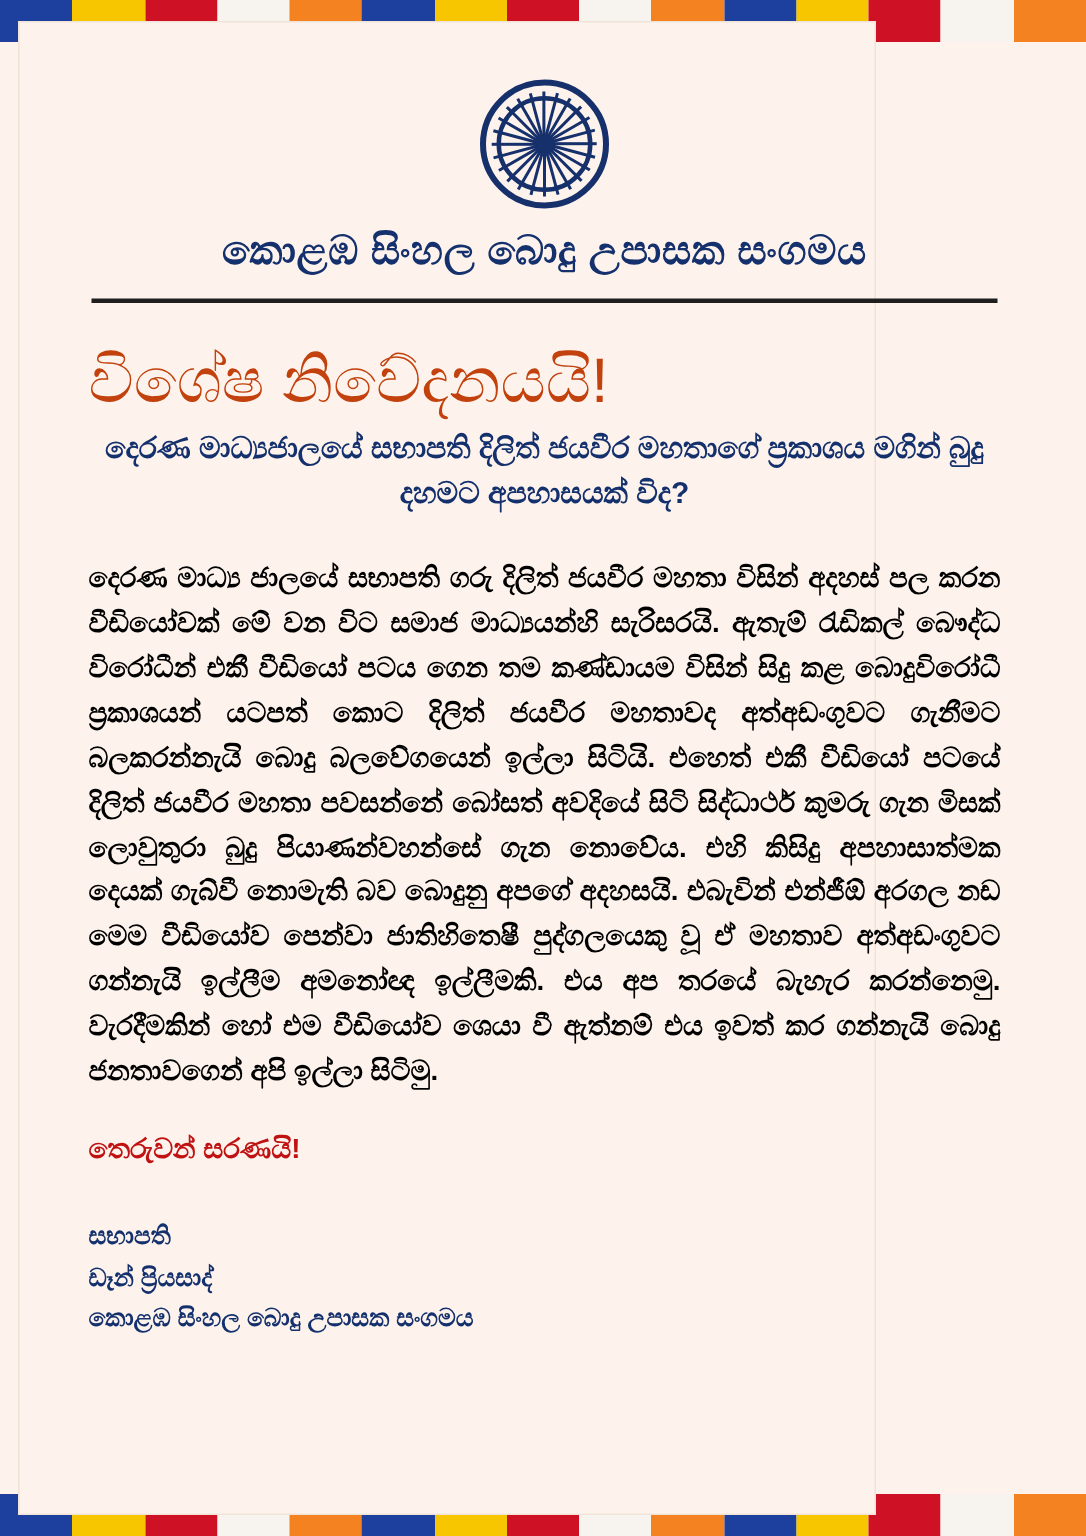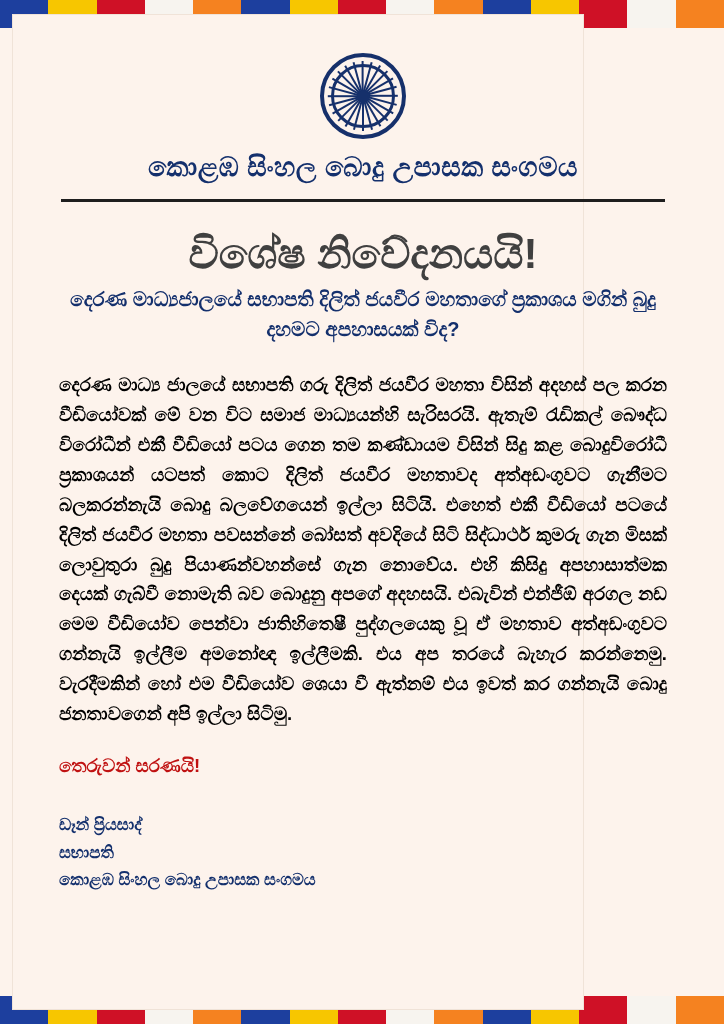--- a/index.html
+++ b/index.html
@@ -109,24 +109,24 @@
   }
   .org-phone { margin-top: 2px; letter-spacing: 0.6px; }
 
   .rule {
     height: 3px;
     background: #1e1e1e;
     margin: 16px 2px 0 2px;
   }
 
   .headline {
-    text-align: center;
-    color: #404040;
+    text-align: left;
+    color: #c2410c;
     font-size: 42px;
-    font-weight: bold;
+    font-weight: normal;
     margin-top: 28px;
     line-height: 1.15;
   }
 
   .subhead {
     text-align: center;
     color: #14306d;
     font-size: 20px;
     font-weight: bold;
     margin-top: 5px;
@@ -241,20 +241,20 @@
 
       <div class="headline">විශේෂ නිවේදනයයි!</div>
 
       <div class="subhead">දෙරණ මාධ්‍යජාලයේ සභාපති දිලිත් ජයවීර මහතාගේ ප්‍රකාශය මගින් බුදු දහමට අපහාසයක් විද?</div>
 
       <div class="body-text">දෙරණ මාධ්‍ය ජාලයේ සභාපති ගරු දිලිත් ජයවීර මහතා විසින් අදහස් පල කරන වීඩියෝවක් මේ වන විට සමාජ මාධ්‍යයන්හි සැරිසරයි. ඇතැම් රැඩිකල් බෞද්ධ විරෝධීන් එකී වීඩියෝ පටය ගෙන තම කණ්ඩායම විසින් සිදු කළ බොදුවිරෝධී ප්‍රකාශයන් යටපත් කොට දිලිත් ජයවීර මහතාවද අත්අඩංගුවට ගැනීමට බලකරන්නැයි බොදු බලවේගයෙන් ඉල්ලා සිටියි. එහෙත් එකී වීඩියෝ පටයේ දිලිත් ජයවීර මහතා පවසන්නේ බෝසත් අවදියේ සිටි සිද්ධාර්ථ කුමරු ගැන මිසක් ලොවුතුරා බුදු පියාණන්වහන්සේ ගැන නොවේය. එහි කිසිදු අපහාසාත්මක දෙයක් ගැබ්වී නොමැති බව බොදුනු අපගේ අදහසයි. එබැවින් එන්ජීඕ අරගල නඩ මෙම වීඩියෝව පෙන්වා ජාතිහිතෙෂී පුද්ගලයෙකු වූ ඒ මහතාව අත්අඩංගුවට ගන්නැයි ඉල්ලීම අමනෝඥ ඉල්ලීමකි. එය අප තරයේ බැහැර කරන්නෙමු. වැරදීමකින් හෝ එම වීඩියෝව ශෙයා වී ඇත්නම් එය ඉවත් කර ගන්නැයි බොදු ජනතාවගෙන් අපි ඉල්ලා සිටිමු.</div>
 
       <div class="closing">තෙරුවන් සරණයි!</div>
 
       <div class="signature">
+        <div>සභාපති</div>
         <div>ඩෑන් ප්‍රියසාද්</div>
-        <div>සභාපති</div>
         <div>කොළඹ සිංහල බොදු උපාසක සංගමය</div>
       </div>
 
     </div>
   </div>
 </div>
 
 </body></html>

